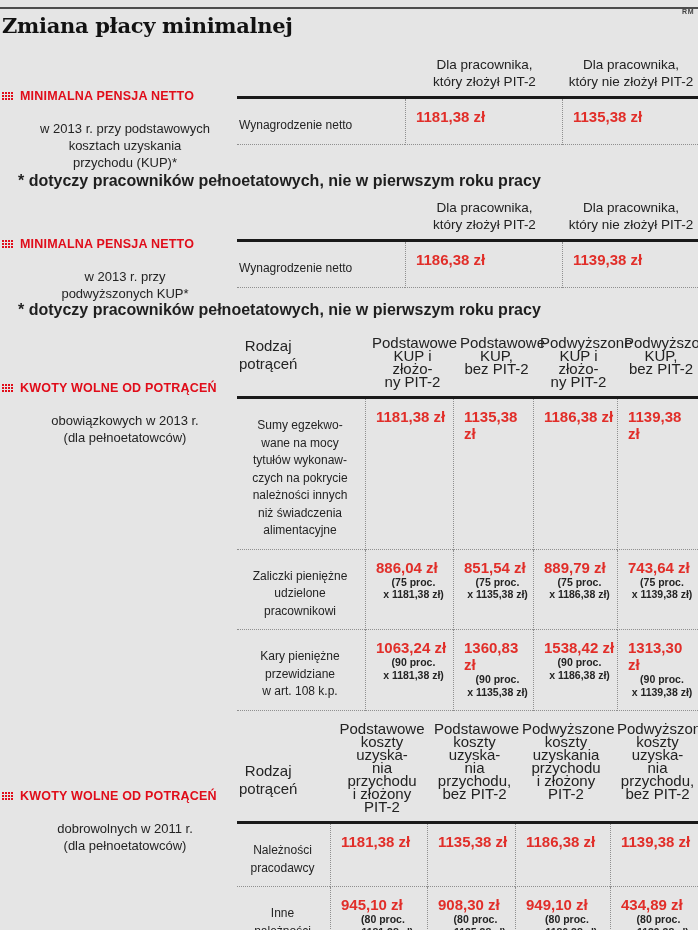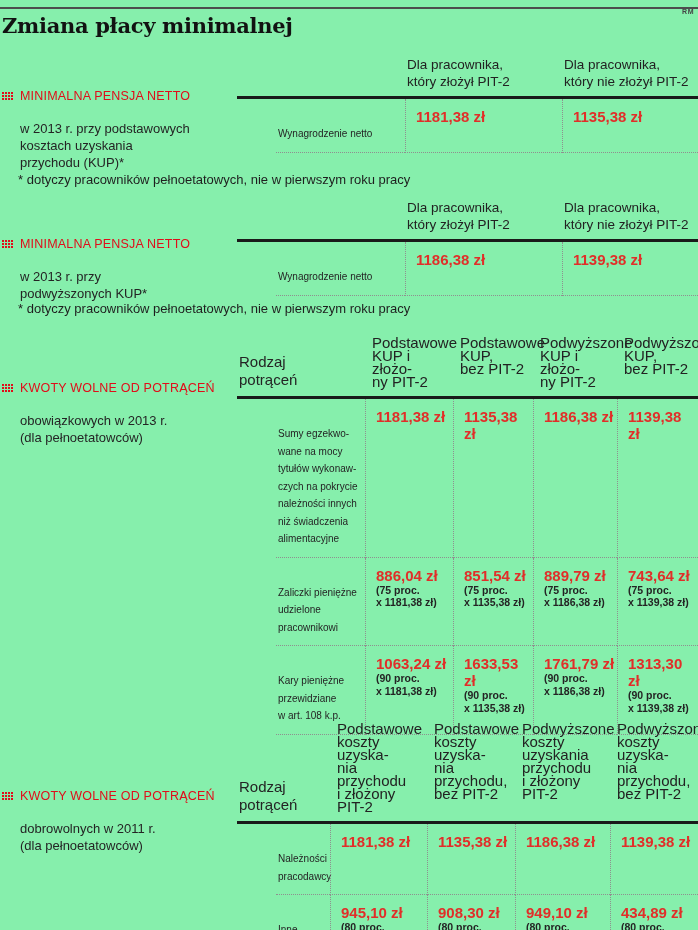--- a/index.html
+++ b/index.html
@@ -1,54 +1,54 @@
 <!DOCTYPE html>
 <html><head>
 <meta charset="utf-8">
 <style>
   html,body{margin:0;padding:0;background:#ffffff;}
   .page{
-    position:relative;width:698px;height:930px;background:#86efac;
+    position:relative;width:698px;height:930px;background:#e5e5e5;
     font-family:"Liberation Sans", sans-serif;color:#262626;overflow:hidden;
   }
-  .pre{white-space:pre-line;}
+  .pre{white-space:pre-line;text-align:center;}
   .top-rule{position:absolute;left:0;top:7px;width:698px;height:2px;background:#4d4d4d;}
   .title{
     position:absolute;left:2px;top:13px;
     font-family:"DejaVu Serif", serif;font-weight:bold;font-size:21px;color:#121212;
     letter-spacing:-0.3px;
   }
   .brand{position:absolute;right:4px;top:8px;font-size:7px;font-weight:bold;color:#444;letter-spacing:0.5px;}
 
   
   .sec-label{position:absolute;left:2px;width:228px;}
   .kicker-row{display:flex;align-items:flex-start;}
   .grid-icon{flex:0 0 auto;margin:3px 7px 0 0;display:block;}
-  .kicker{color:#e00d1a;font-weight:normal;font-size:12.5px;line-height:15px;letter-spacing:0.2px;}
+  .kicker{color:#e00d1a;font-weight:bold;font-size:12.5px;line-height:15px;letter-spacing:0.2px;}
   .desc{margin-left:18px;margin-top:16px;font-size:13px;line-height:17px;color:#242424;}
 
   
   .tbl{position:absolute;left:237px;width:461px;display:grid;}
   .t12{grid-template-columns:168px 157px 136px;}
   .t3{grid-template-columns:128px 88px 80px 84px 81px;}
   .t4{grid-template-columns:93px 97px 88px 95px 88px;}
   .th{border-bottom:3px solid #1a1a1a;}
   .th12{font-size:13.5px;line-height:16.5px;color:#222;padding:0 0 6px 2px;}
   .th34{font-size:15px;line-height:13px;color:#222;padding:0 0 8px 7px;}
-  .corner{display:flex;align-items:flex-end;font-size:15px;line-height:17.5px;color:#242424;padding:0 0 8px 2px;}
+  .corner{display:flex;align-items:flex-end;font-size:15px;line-height:17.5px;color:#242424;padding:0 0 24px 2px;}
   .cell{border-bottom:1px dotted #8f8f8f;}
-  .rowlab{font-size:10px;line-height:17.5px;color:#242424;padding:26px 4px 9px 2px;margin-left:39px;}
+  .rowlab{font-size:12px;line-height:17.5px;color:#242424;padding:18px 4px 9px 2px;}
   .val{border-left:1px dotted #8f8f8f;padding:9px 2px 9px 10px;}
   .money{color:#e12e29;font-weight:bold;font-size:15px;line-height:17px;}
   .note{margin-top:0;font-size:10.5px;font-weight:bold;line-height:12.5px;color:#242424;}
   .mh136{min-height:136px;box-sizing:border-box;}
   .mh72{min-height:72px;box-sizing:border-box;}
   .mh47{min-height:47px;box-sizing:border-box;}
   .mh66{min-height:66px;box-sizing:border-box;}
-  .footnote{position:absolute;left:18px;font-size:13px;font-weight:normal;color:#1e1e1e;}
+  .footnote{position:absolute;left:18px;font-size:16px;font-weight:bold;color:#1e1e1e;}
 </style>
 </head>
 <body>
 
 <div class="page">
   <div class="top-rule"></div>
   <div class="title">Zmiana płacy minimalnej</div>
   <div class="brand">RM</div>
 
   <div class="sec-label" style="top:89px;">
@@ -218,26 +218,26 @@
 
     <div class="cell rowlab pre mh72">Kary pieniężne
 przewidziane
 w art. 108 k.p.</div>
     <div class="cell val mh72">
         <div class="money">1063,24 zł</div>
         <div class="note pre">(90 proc.
 x 1181,38 zł)</div>
       </div>
     <div class="cell val mh72">
-        <div class="money">1633,53 zł</div>
+        <div class="money">1360,83 zł</div>
         <div class="note pre">(90 proc.
 x 1135,38 zł)</div>
       </div>
     <div class="cell val mh72">
-        <div class="money">1761,79 zł</div>
+        <div class="money">1538,42 zł</div>
         <div class="note pre">(90 proc.
 x 1186,38 zł)</div>
       </div>
     <div class="cell val mh72">
         <div class="money">1313,30 zł</div>
         <div class="note pre">(90 proc.
 x 1139,38 zł)</div>
       </div>
   </div>
 

